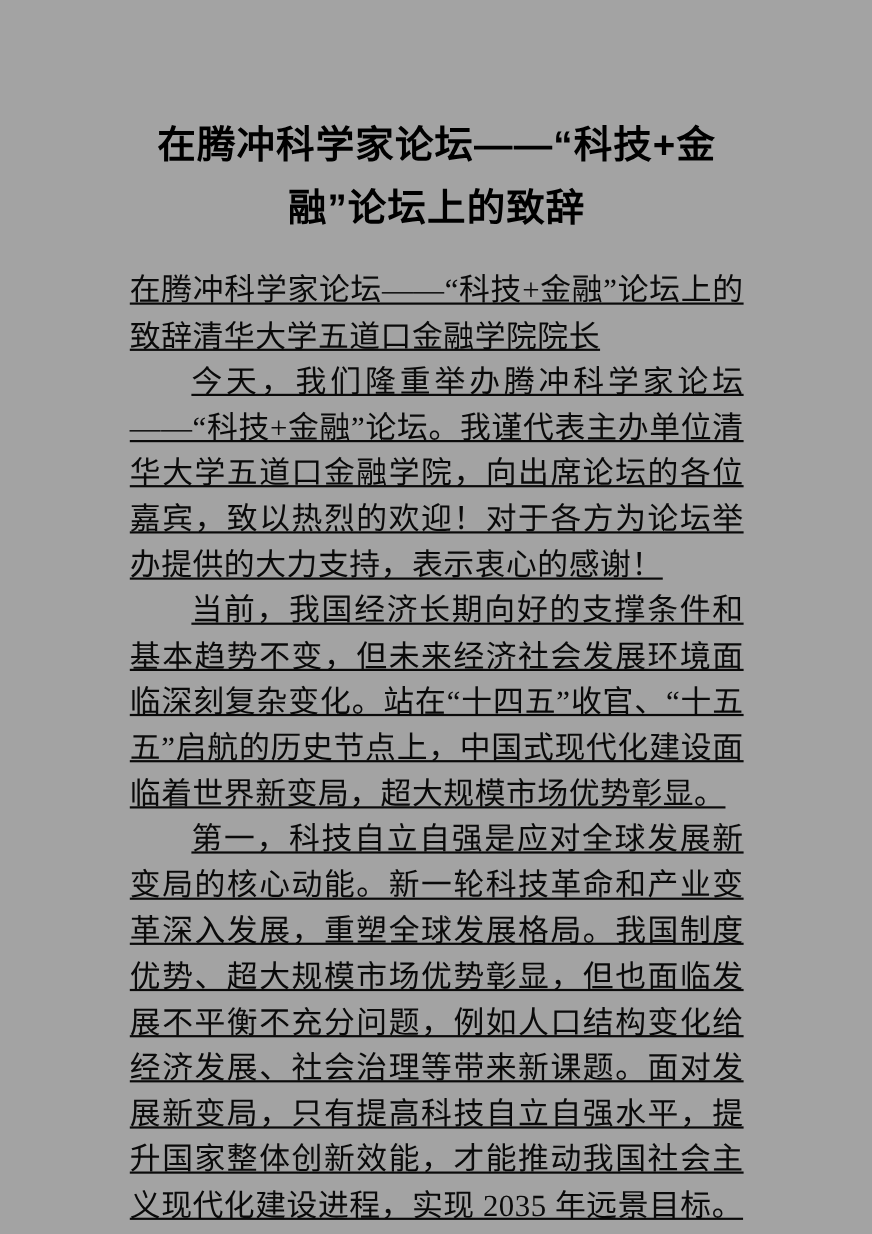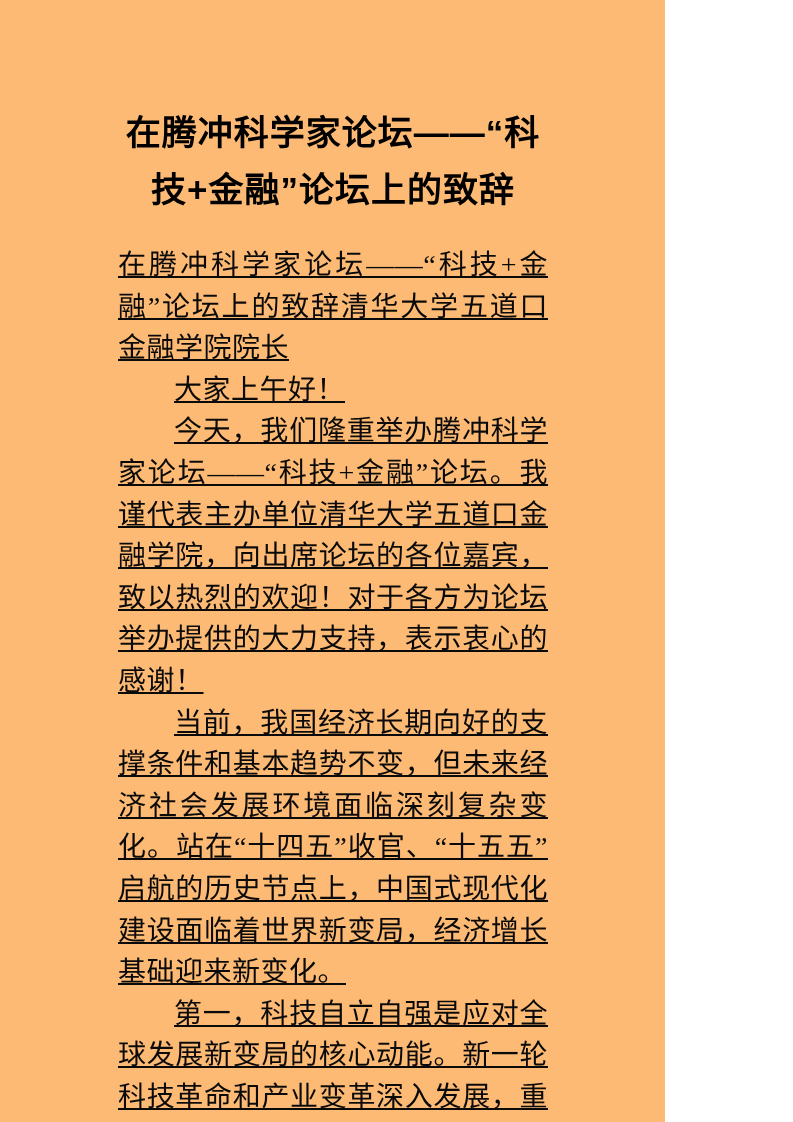--- a/index.html
+++ b/index.html
@@ -8,23 +8,23 @@
     padding: 0;
     background: #ffffff;
   }
   body {
     width: 793px;
     height: 1122px;
     overflow: hidden;
   }
   .page {
     box-sizing: border-box;
-    width: 665px;
+    width: 793px;
     height: 1122px;
-    background: #fdba74;
+    background: #a3a3a3;
     padding: 104px 117px 28px 118px;
   }
   .doc-title {
     font-family: "Liberation Sans", "DejaVu Sans", sans-serif;
     font-weight: 700;
     font-size: 35px;
     line-height: 57px;
     color: #000000;
     text-align: center;
     margin: 0 0 26px 0;
@@ -48,18 +48,17 @@
   }
 </style>
 </head>
 <body>
 
 <div class="page">
   <h1 class="doc-title">在腾冲科学家论坛——“科技+金融”论坛上的致辞</h1>
 
   <div class="doc-body">
     <p class="para">在腾冲科学家论坛——“科技+金融”论坛上的致辞清华大学五道口金融学院院长</p>
-    <p class="para indent">大家上午好！</p>
     <p class="para indent">今天，我们隆重举办腾冲科学家论坛——“科技+金融”论坛。我谨代表主办单位清华大学五道口金融学院，向出席论坛的各位嘉宾，致以热烈的欢迎！对于各方为论坛举办提供的大力支持，表示衷心的感谢！</p>
-    <p class="para indent">当前，我国经济长期向好的支撑条件和基本趋势不变，但未来经济社会发展环境面临深刻复杂变化。站在“十四五”收官、“十五五”启航的历史节点上，中国式现代化建设面临着世界新变局，经济增长基础迎来新变化。</p>
+    <p class="para indent">当前，我国经济长期向好的支撑条件和基本趋势不变，但未来经济社会发展环境面临深刻复杂变化。站在“十四五”收官、“十五五”启航的历史节点上，中国式现代化建设面临着世界新变局，超大规模市场优势彰显。</p>
     <p class="para indent">第一，科技自立自强是应对全球发展新变局的核心动能。新一轮科技革命和产业变革深入发展，重塑全球发展格局。我国制度优势、超大规模市场优势彰显，但也面临发展不平衡不充分问题，例如人口结构变化给经济发展、社会治理等带来新课题。面对发展新变局，只有提高科技自立自强水平，提升国家整体创新效能，才能推动我国社会主义现代化建设进程，实现 2035 年远景目标。</p>
   </div>
 </div>
 
 </body></html>

